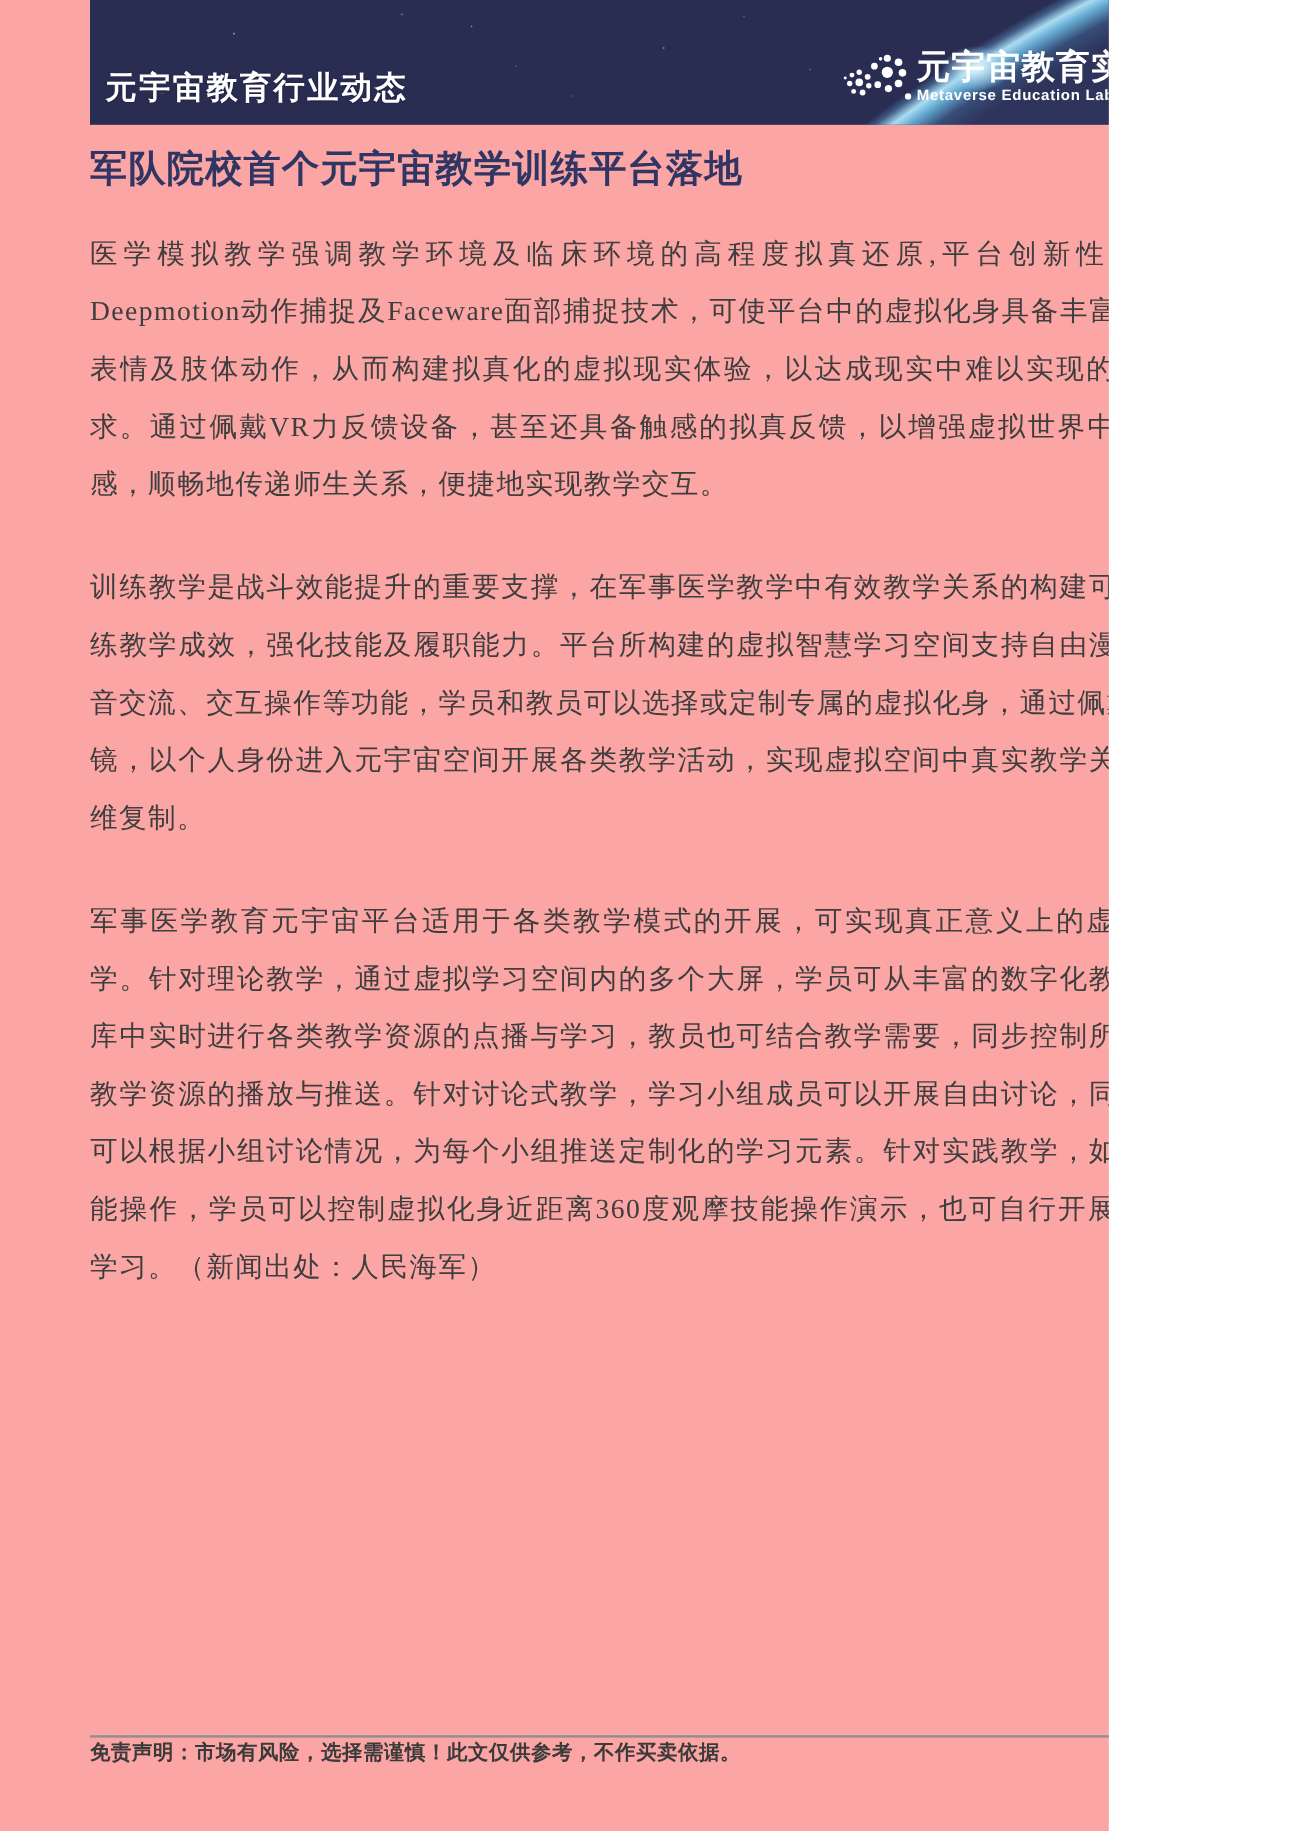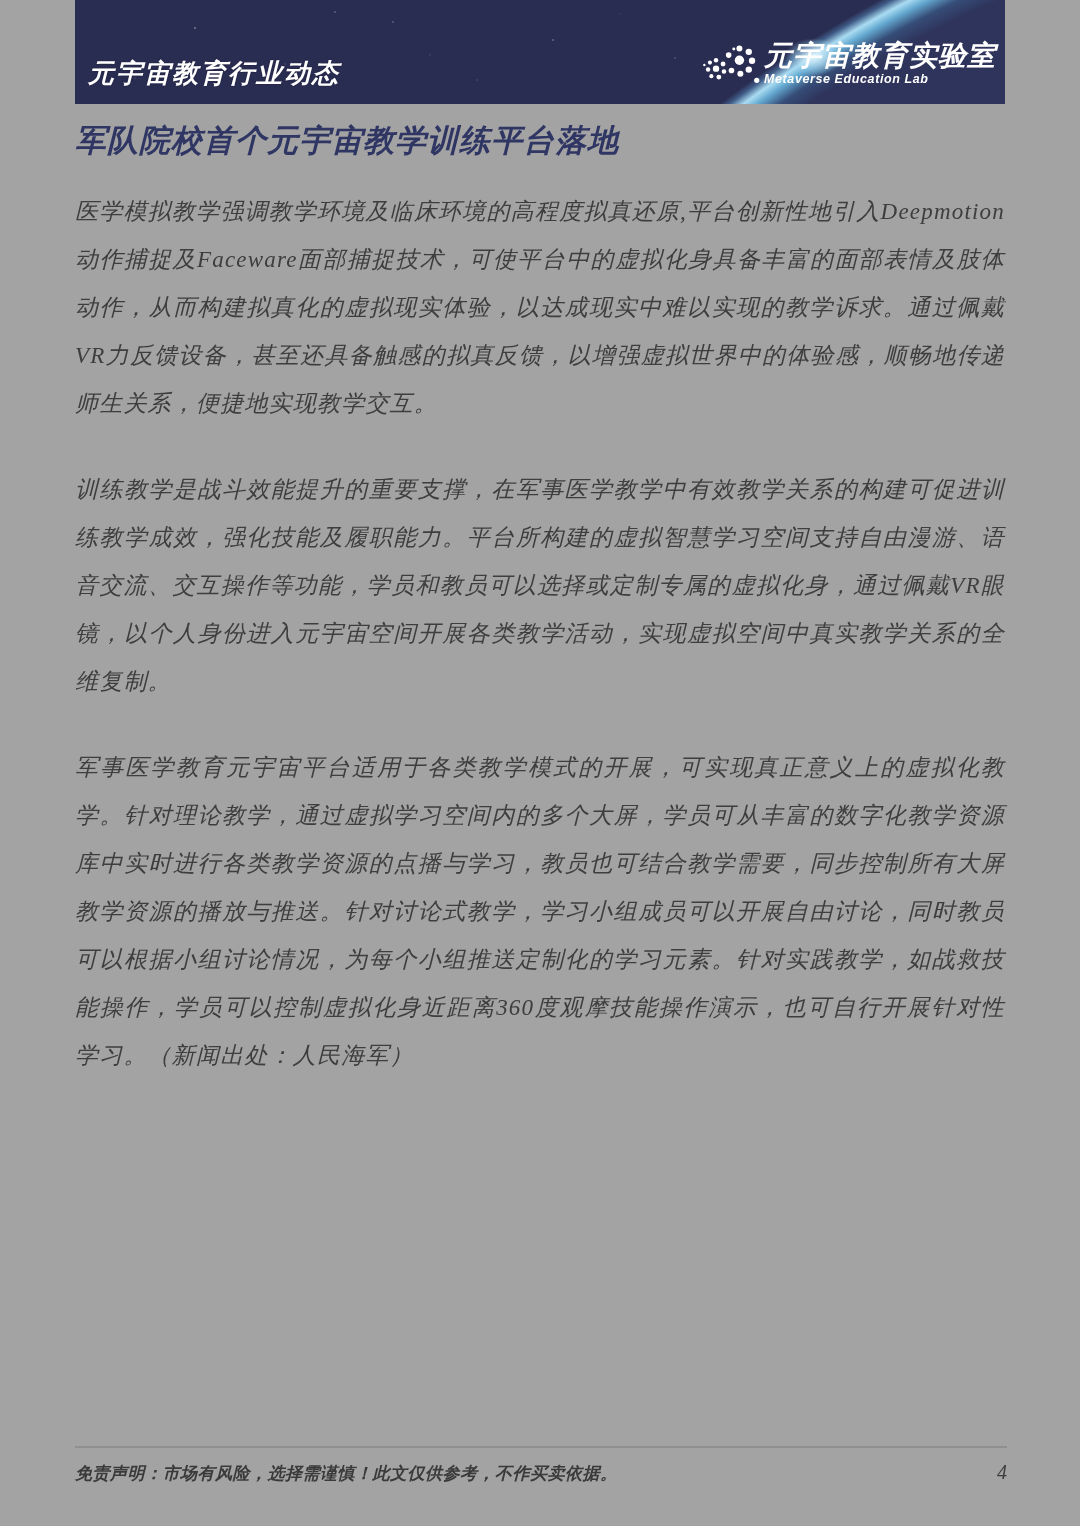--- a/index.html
+++ b/index.html
@@ -4,21 +4,21 @@
 <style>
   :root{
     --banner_bg:#2a2d52;
     --title_color:#2f3663;
     --body_color:#3e3e3e;
     --arc_bright:#aadcf2;
   }
   *{box-sizing:border-box;margin:0;padding:0;}
   html,body{background:#fff;}
   body{font-family:"Liberation Serif","DejaVu Serif",serif;}
-  .page{position:relative;width:1080px;height:1526px;background:#a3a3a3;overflow:hidden;font-style:italic;}
+  .page{position:relative;width:924px;height:1526px;background:#fca5a5;overflow:hidden;}
 
   
   .banner{
     position:absolute;left:75px;top:0;width:930px;height:104px;
     background-color:var(--banner_bg);
     overflow:hidden;
     background-image:
       radial-gradient(circle 1.6px at 120px 28px, rgba(255,255,255,.75), transparent 70%),
       radial-gradient(circle 1.2px at 210px 64px, rgba(255,255,255,.5), transparent 70%),
       radial-gradient(circle 1.4px at 318px 22px, rgba(255,255,255,.6), transparent 70%),
@@ -77,21 +77,21 @@
     font-size:23px;line-height:48px;color:var(--body_color);
     letter-spacing:1.2px;
     text-align:justify;text-justify:inter-ideograph;
     margin:0 0 38px 0;
   }
 
   
   .footer{
     position:absolute;left:75px;top:1446px;width:932px;
     border-top:2px solid #8f8f8f;
-    padding-top:13px;
+    padding-top:1px;
     display:flex;align-items:baseline;justify-content:space-between;
   }
   .disclaimer{
     font-size:17px;font-weight:bold;color:#3a3a3a;letter-spacing:0.5px;
     font-family:"Liberation Serif","DejaVu Serif",serif;
   }
   .page-number{
     font-size:20px;color:#3d3d3d;
     font-family:"Liberation Serif","DejaVu Serif",serif;
   }

